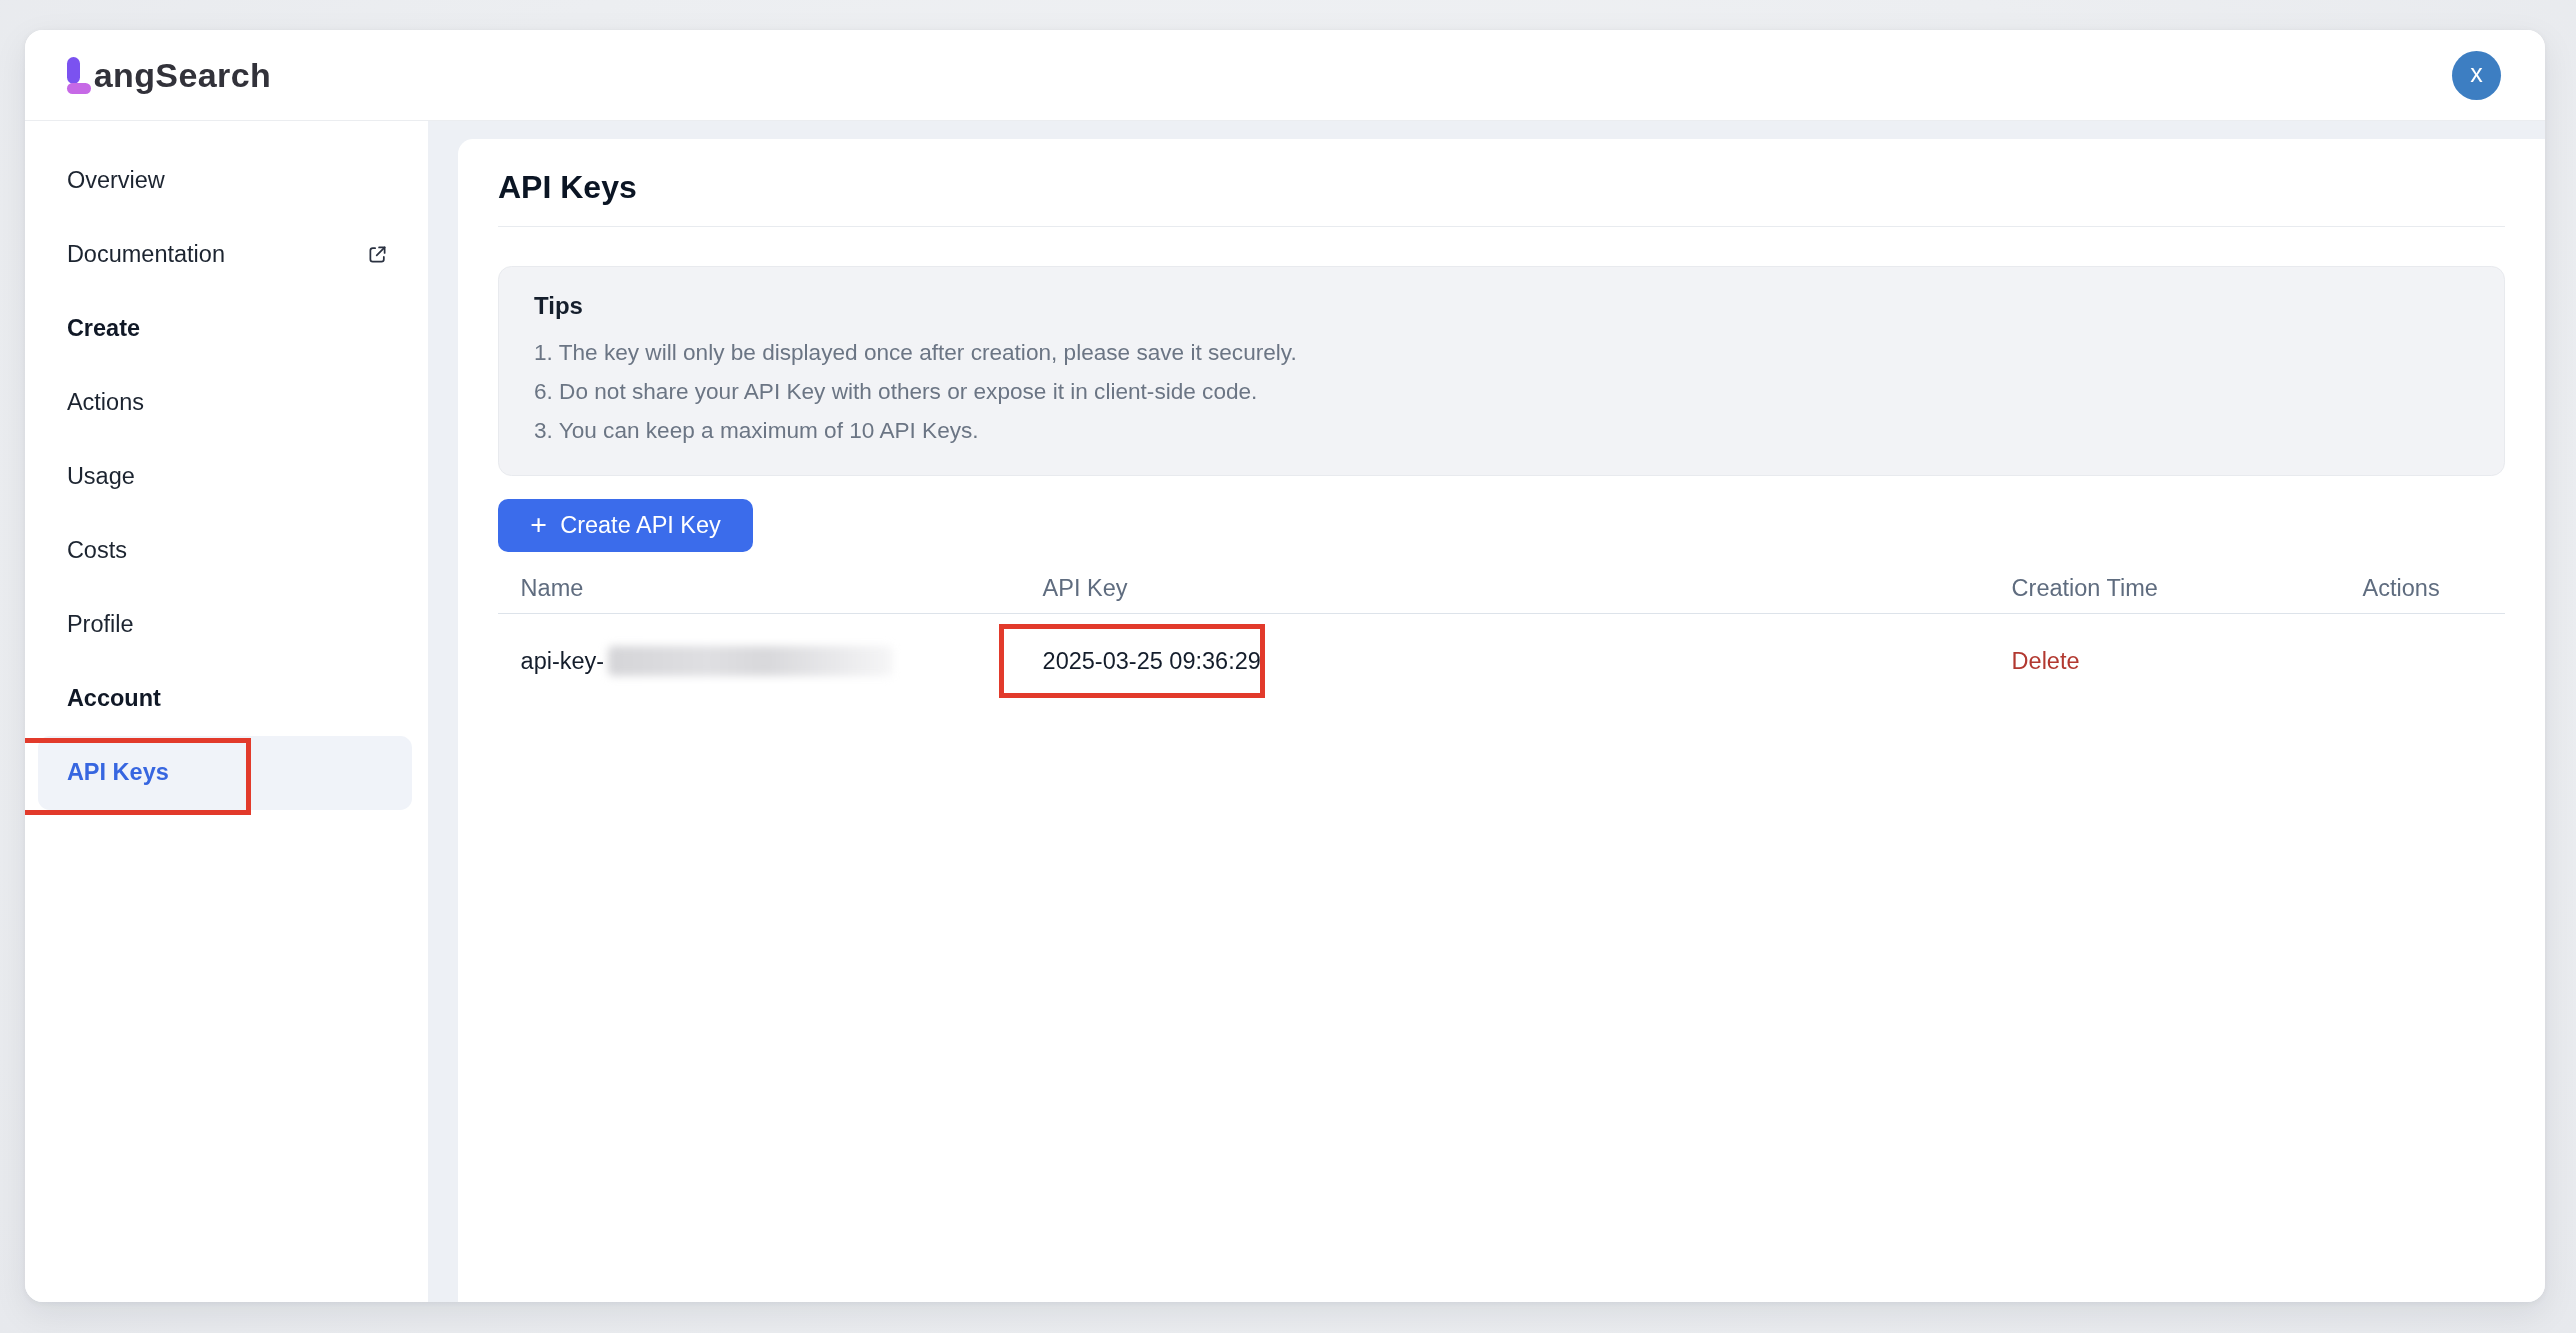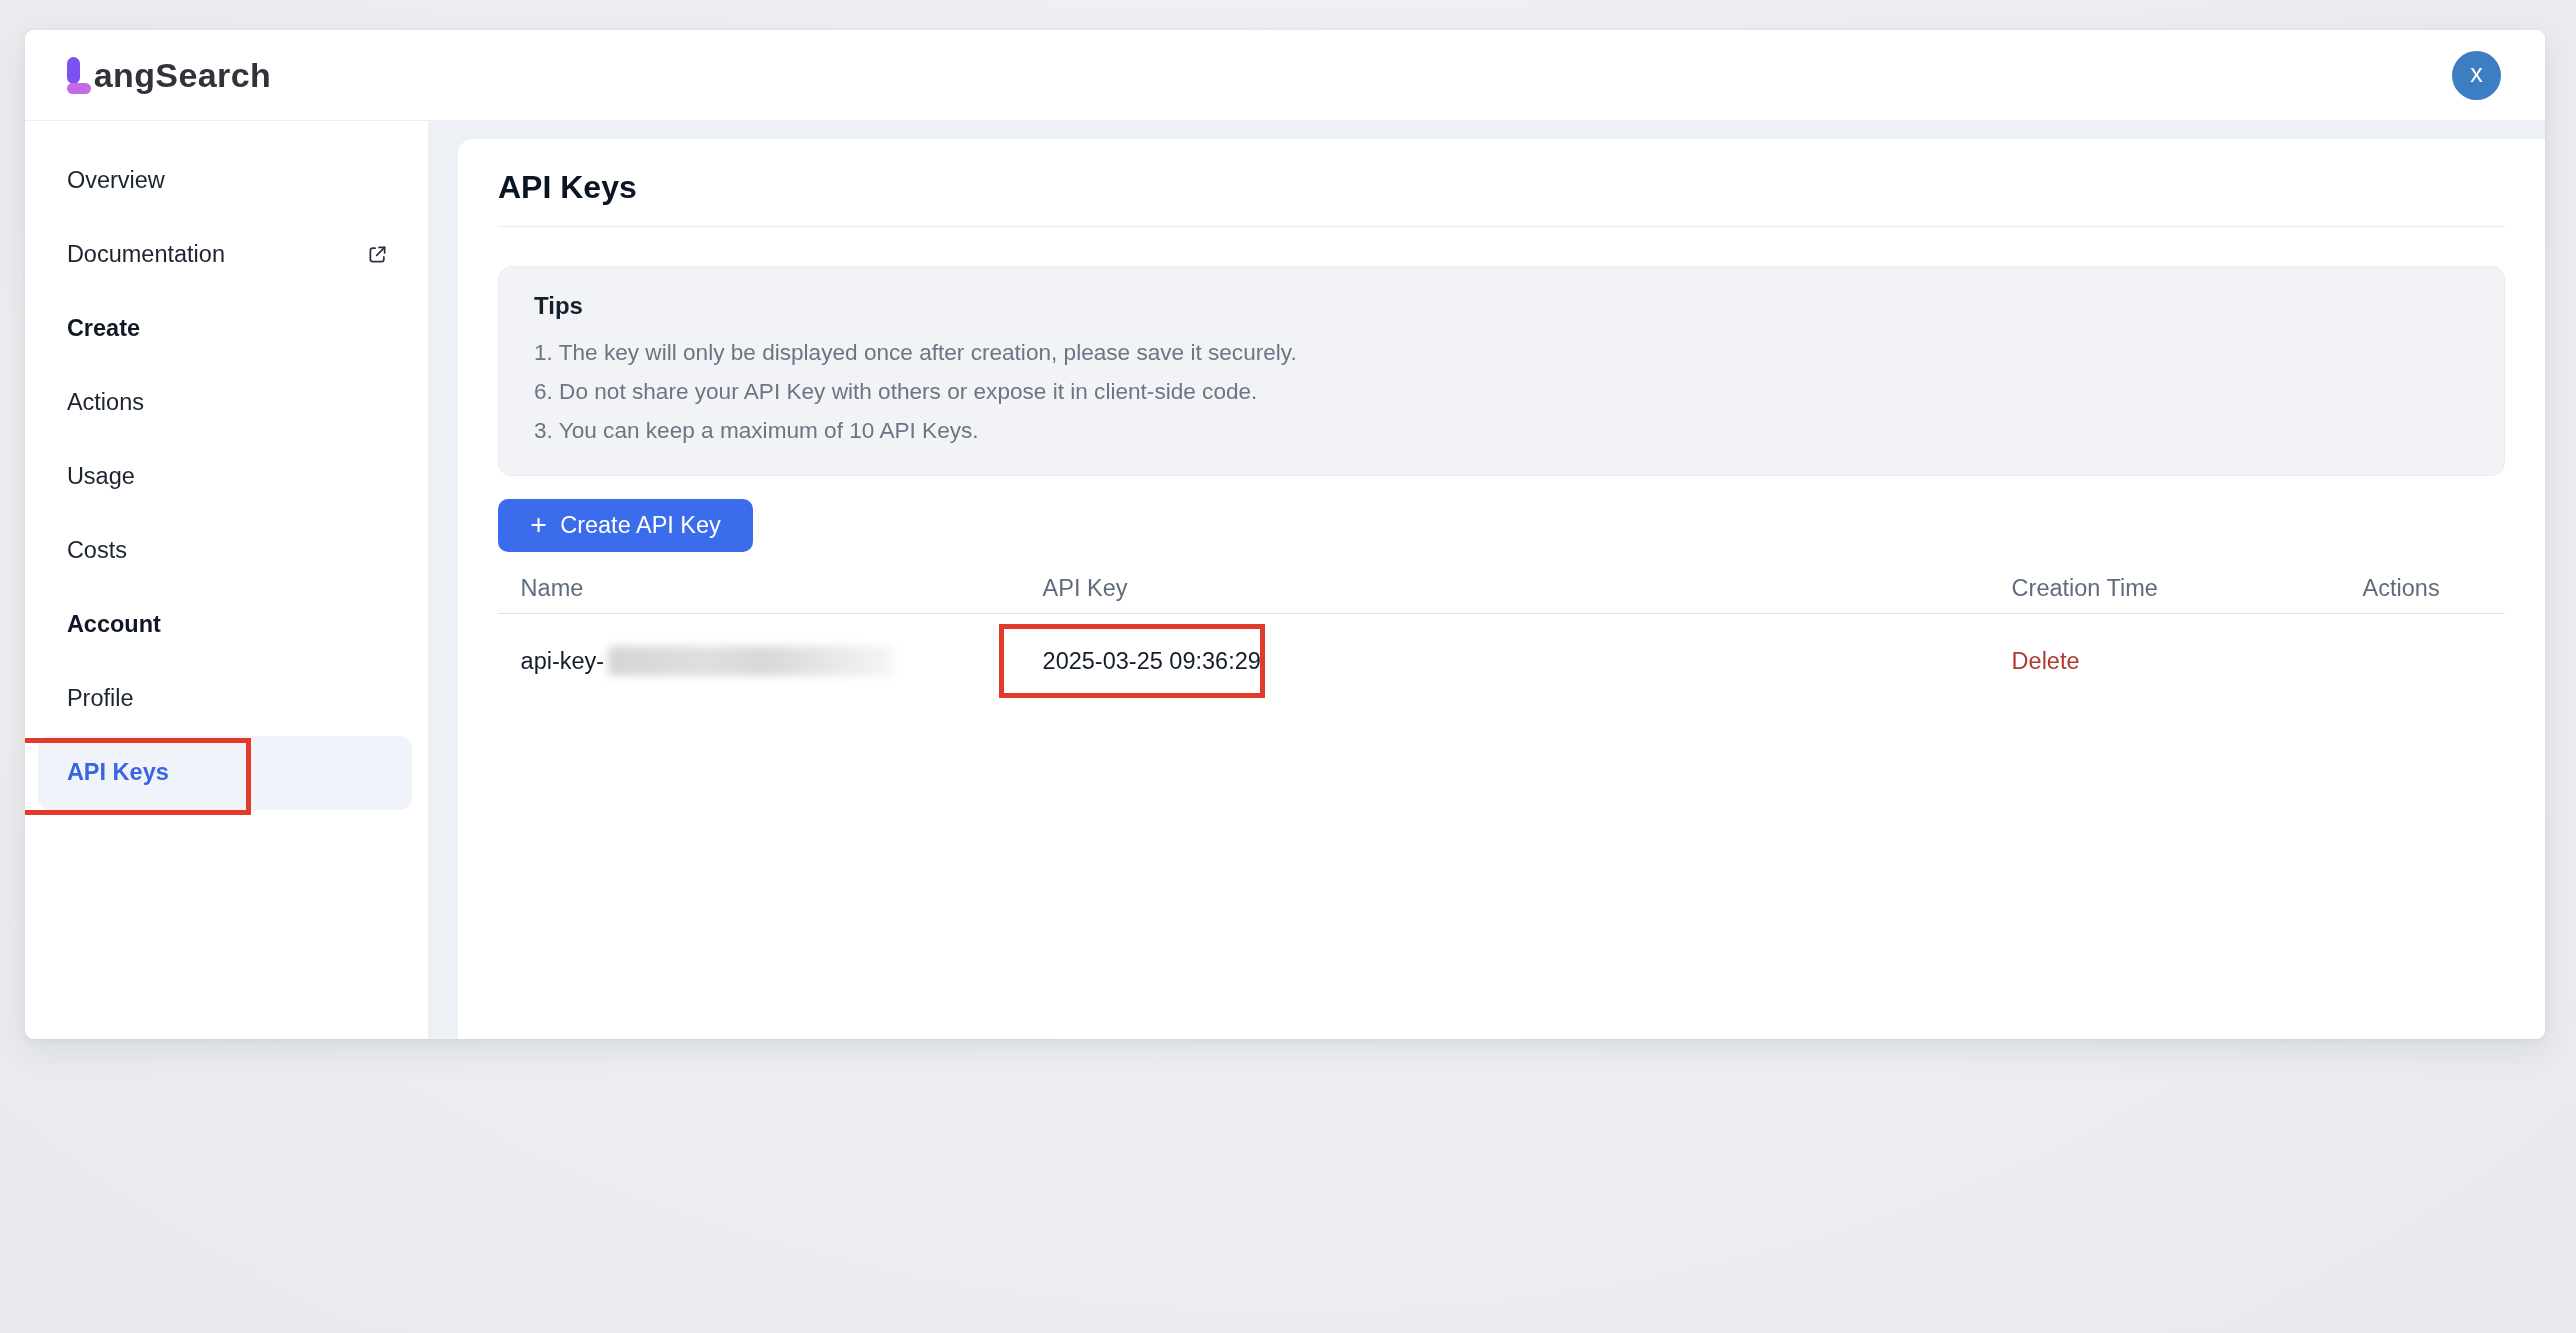--- a/index.html
+++ b/index.html
@@ -3,22 +3,22 @@
 <meta charset="utf-8">
 <style>
   * { margin:0; padding:0; box-sizing:border-box; }
   html,body { width:2576px; height:1333px; }
   body {
     font-family:"Liberation Sans", sans-serif;
     background:radial-gradient(ellipse at 50% 40%, #f3f4f6 0%, #eceef1 60%, #e7e9ed 100%);
     position:relative; overflow:hidden; color:#16202e;
   }
   .window {
-    position:absolute; left:25px; top:30px; width:2520px; height:1009px;
-    background:#ffffff; border-radius:9px; overflow:hidden;
+    position:absolute; left:25px; top:30px; width:2520px; height:1272px;
+    background:#ffffff; border-radius:18px; overflow:hidden;
     box-shadow:0 11.7px 34px rgba(15,23,42,.08), 0 1.7px 6.7px rgba(15,23,42,.05);
     display:flex; flex-direction:column;
   }
   
   .topbar {
     height:91px; flex:0 0 91px; background:#fff;
     border-bottom:1.7px solid #ebedf0;
     display:flex; align-items:center; padding:0 44px 0 42px;
   }
   .logo { display:flex; align-items:flex-end; cursor:default; }
@@ -125,25 +125,25 @@
       </div>
       <div class="nav-item">
         <span>Actions</span>
       </div>
       <div class="nav-item">
         <span>Usage</span>
       </div>
       <div class="nav-item">
         <span>Costs</span>
       </div>
+      <div class="nav-item">
+        <span>Profile</span>
+      </div>
       <div class="nav-item section">
         <span>Account</span>
-      </div>
-      <div class="nav-item">
-        <span>Profile</span>
       </div>
       <div class="nav-item active">
         <span>API Keys</span>
       </div>
       <div class="annotate-red sidebar-red-box"></div>
     </nav>
 
     <div class="content-wrap">
       <div class="content-panel">
 

